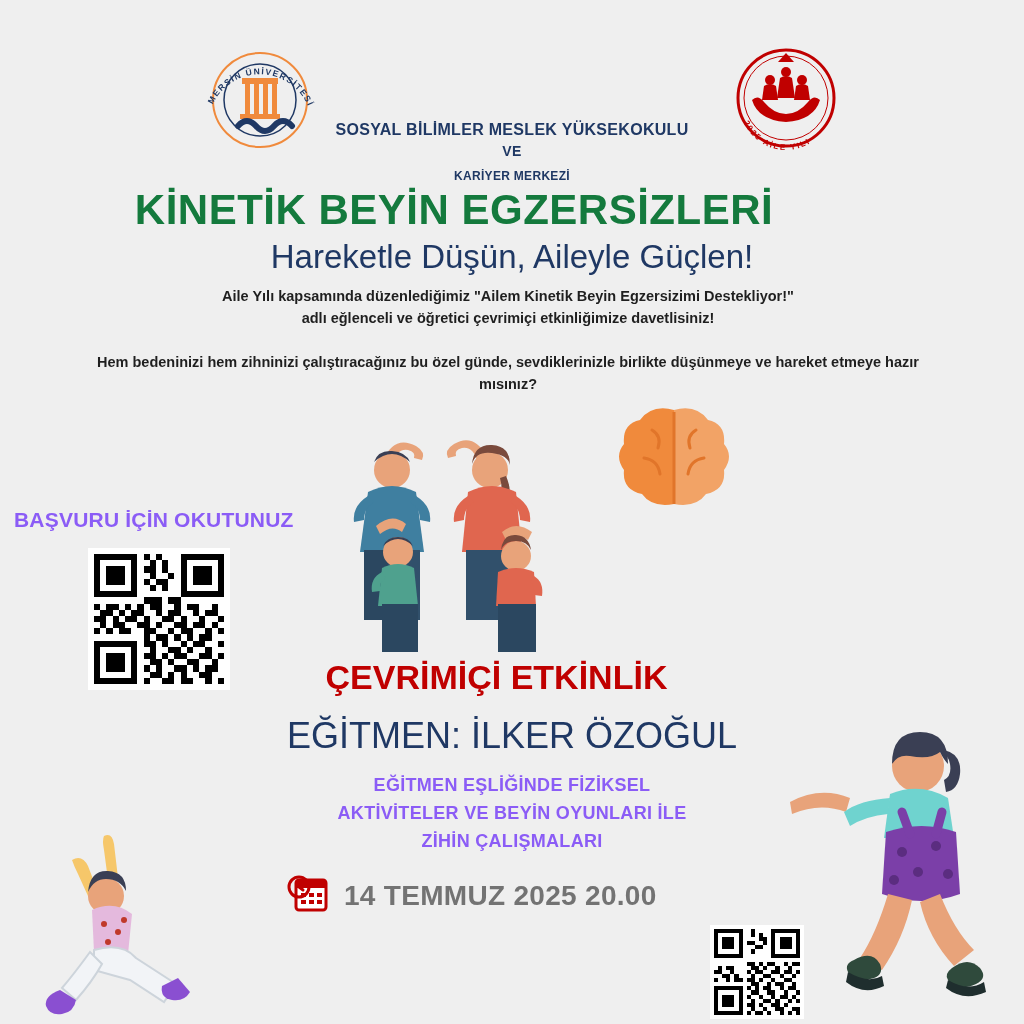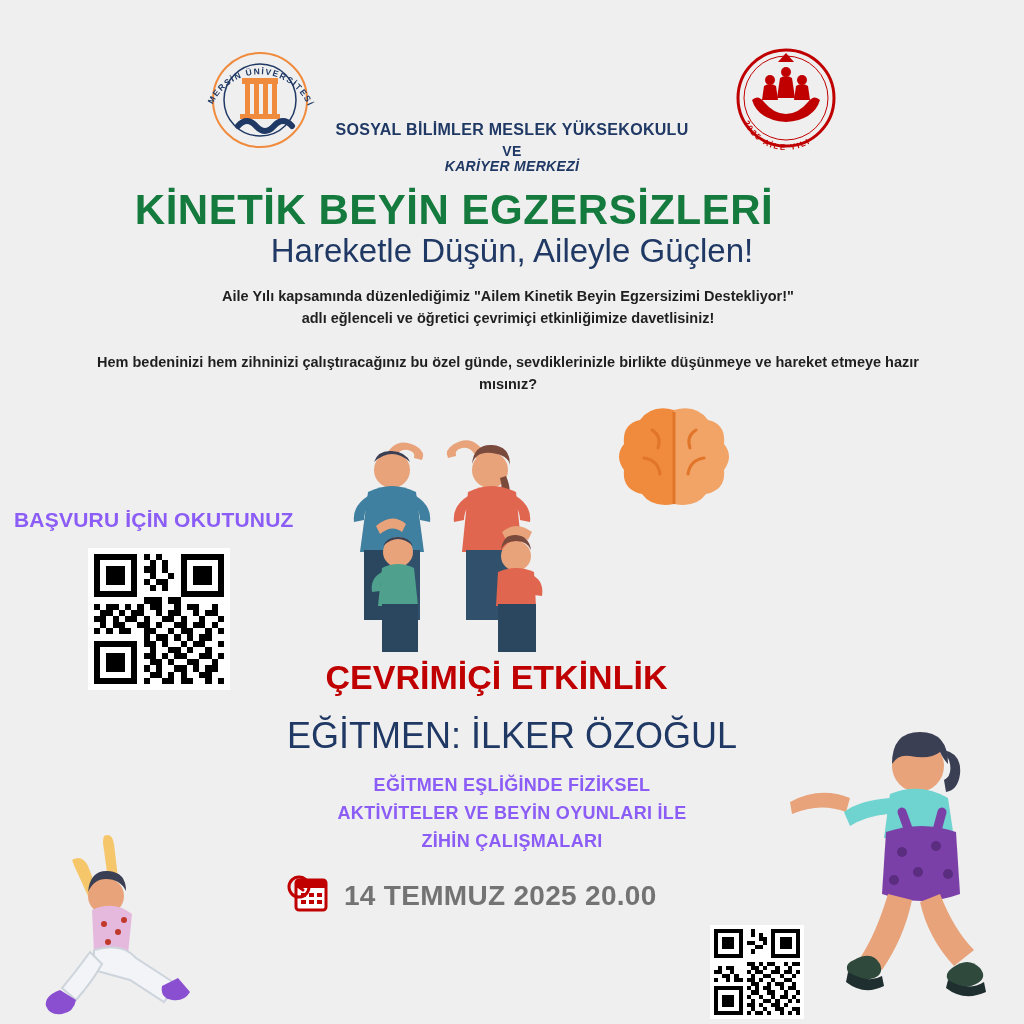--- a/index.html
+++ b/index.html
@@ -43,37 +43,37 @@
     position: absolute;
     left: 0;
     width: 1024px;
     text-align: center;
     color: #1f3864;
     font-weight: bold;
     letter-spacing: 0.3px;
   }
   #org1 { top: 121px; font-size: 16px; }
   #org2 { top: 143px; font-size: 14px; }
-  #org3 { top: 158px; font-size: 14px; font-style: italic; }
+  #org3 { top: 169px; font-size: 12px; }
 
   .title-main {
     position: absolute;
     left: 0;
     top: 186px;
     width: 908px;
     text-align: center;
     color: #147a3d;
     font-size: 42px;
     font-weight: bold;
     letter-spacing: 0.5px;
   }
   .title-sub {
     position: absolute;
     left: 0;
-    top: 232px;
+    top: 238px;
     width: 1024px;
     text-align: center;
     color: #1f3864;
     font-size: 33px;
     font-weight: normal;
   }
 
   .para {
     position: absolute;
     left: 0;

